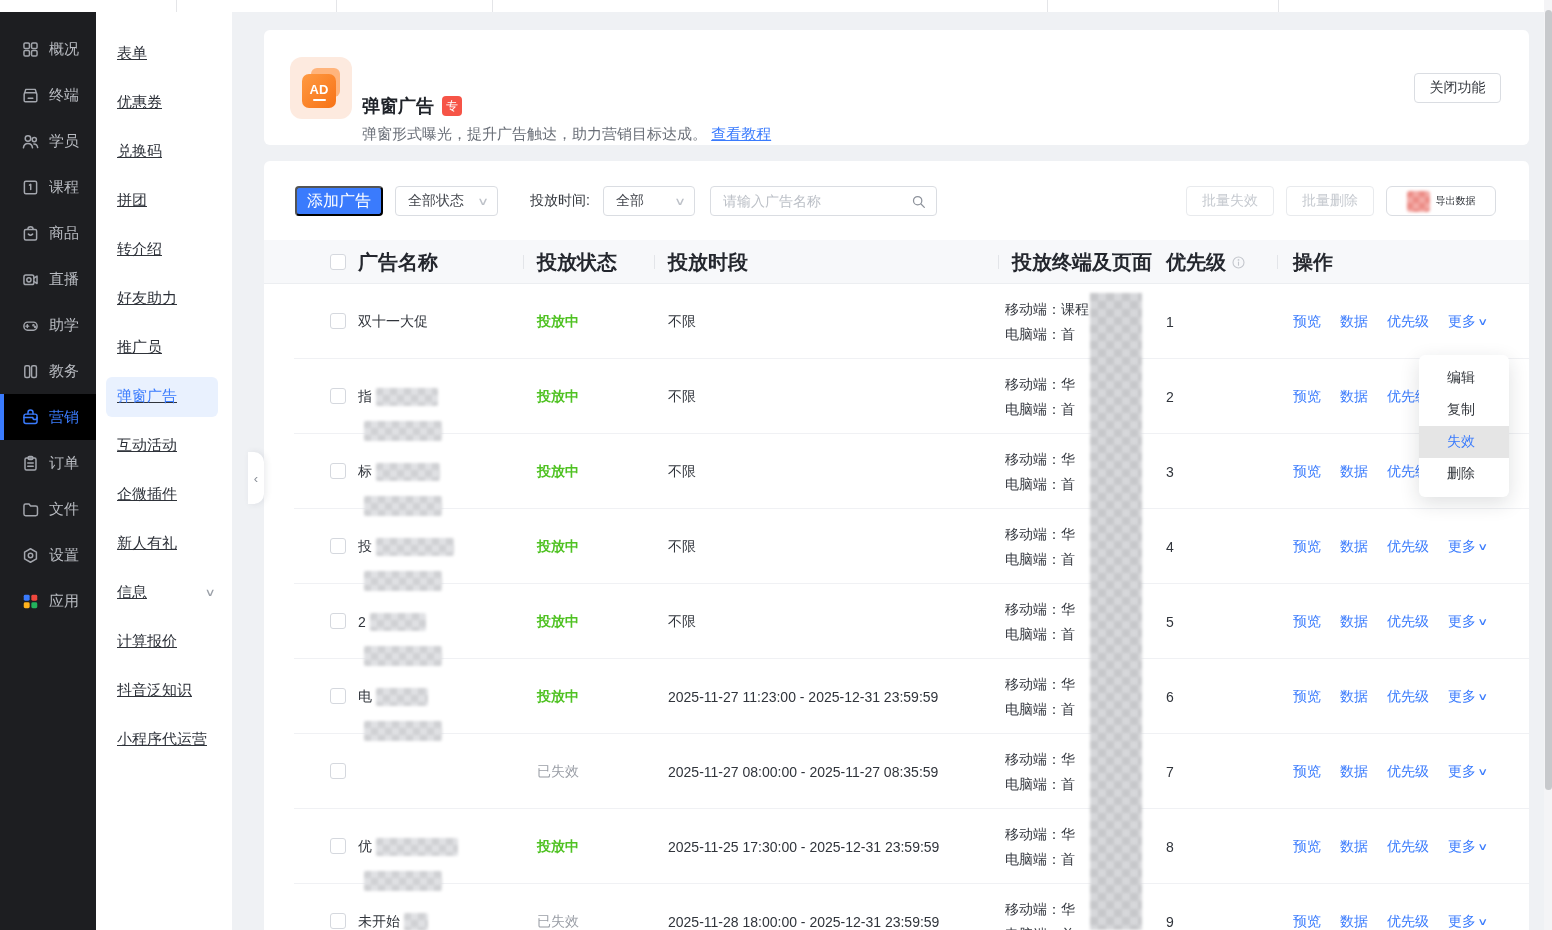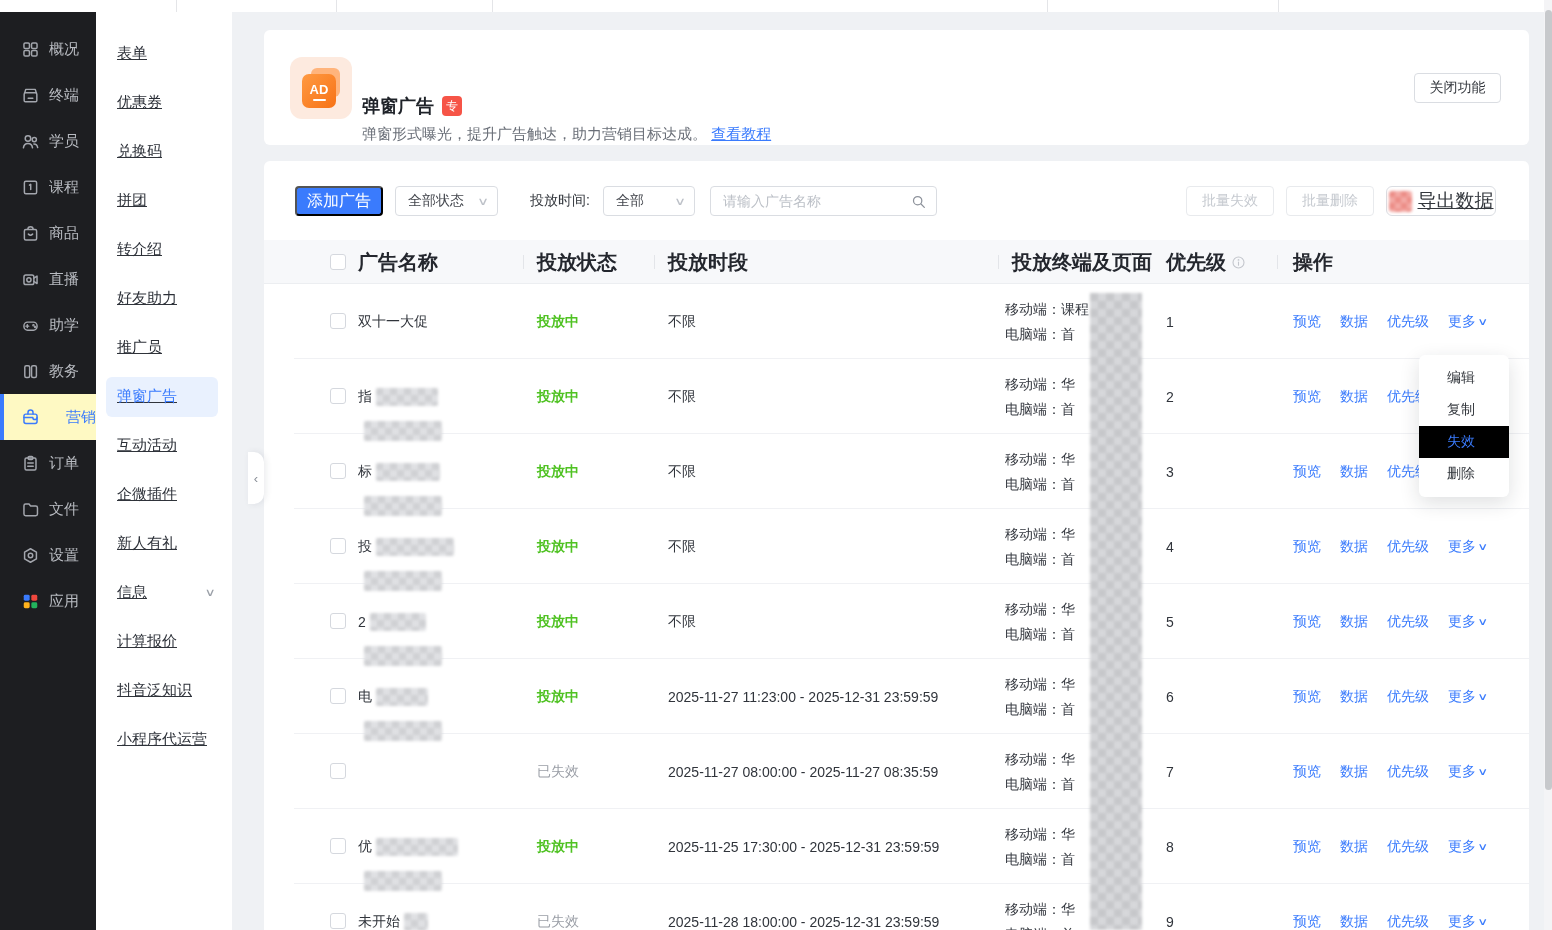--- a/index.html
+++ b/index.html
@@ -8,21 +8,21 @@
 
   
   #top-strip { position:absolute; left:0; top:0; width:1552px; height:12px; background:#fff; z-index:5; }
   .top-div { position:absolute; top:0; width:1px; height:12px; background:#e4e5e8; }
 
   
   #primary-sidebar { position:absolute; left:0; top:12px; width:96px; height:918px; background:#1d1e21; padding-top:14px; z-index:6; }
   .pitem { position:relative; height:46px; display:flex; align-items:center; padding-left:21px; gap:9px;
     color:#b9bcc2; font-size:15px; cursor:pointer; }
   .pitem svg { width:19px; height:19px; stroke:#a3a6ad; fill:none; stroke-width:1.4; stroke-linecap:round; stroke-linejoin:round; flex:none; }
-  .pitem.active { background:#fef9c3; color:#3a7bfd;justify-content:space-between; }
+  .pitem.active { background:#000000; color:#3a7bfd; }
   .pitem.active svg { stroke:#3a7bfd; }
   .pitem.active::before { content:""; position:absolute; left:0; top:0; width:4px; height:100%; background:#3a7bfd; }
   .pitem .apps-svg { stroke:none; }
 
   
   #secondary-sidebar { position:absolute; left:96px; top:12px; width:136px; height:918px; background:#ffffff; padding-top:17px; z-index:4;text-decoration:underline; }
   .sitem { position:relative; height:49px; display:flex; align-items:center; padding-left:21px; padding-right:14px;
     color:#2c3038; font-size:15px; cursor:pointer; }
   .sitem .pill { position:absolute; left:10px; right:14px; top:4.5px; bottom:4.5px; border-radius:6px; background:transparent; z-index:0; }
   .sitem.active { color:#3a7bfd; }
@@ -70,21 +70,21 @@
   #time-label { left:266px; color:#33373d; font-size:14px; }
   #time-filter { left:339px; width:92px; }
   #search-box { left:446px; width:227px; border:1px solid #dadde2; border-radius:4px; background:#fff; padding:0 10px 0 12px; }
   #search-box input { border:none; outline:none; flex:1; font-size:14px; color:#33373d; font-family:inherit; background:transparent; }
   #search-box input::placeholder { color:#bcc0c7; }
   #search-box svg { width:15px; height:15px; stroke:#8d929b; fill:none; stroke-width:1.5; stroke-linecap:round; }
   .ghost-btn { border:1px solid #e8eaed; border-radius:4px; background:#fff; color:#c6cad0; justify-content:center; font-size:14px; }
   #batch-invalidate { left:922px; width:88px; }
   #batch-delete { left:1022px; width:88px; }
   #export-btn { left:1122px; width:110px; border:1px solid #dadde2; border-radius:6px; background:#fff; color:#33373d;
-    font-size:19px; justify-content:center; gap:6px; cursor:pointer;text-decoration:underline; }
+    font-size:10px; justify-content:center; gap:6px; cursor:pointer; }
   .pink-blur { width:23px; height:21px; border-radius:3px;
     background:repeating-conic-gradient(#f3aaa5 0% 25%, #ec8d87 0% 50%) 0 0/12px 12px; filter:blur(1.5px); }
 
   
   #thead { position:absolute; left:0; top:79px; width:100%; height:44px; background:#f7f8fa; border-bottom:1px solid #eceef1; }
   #thead .hcell { position:absolute; top:0; height:44px; display:flex; align-items:center; font-weight:700; color:#24272e; font-size:20px; gap:5px; }
   .hsep { position:absolute; top:15px; width:1px; height:14px; background:#e3e5e9; }
   .cb { width:16px; height:16px; border:1px solid #d5d8de; border-radius:3px; background:#fff; display:inline-block; cursor:pointer; }
   .info-icon svg { width:15px; height:15px; stroke:#c3c6cc; fill:none; stroke-width:1.3; stroke-linecap:round; display:block; }
 
@@ -110,21 +110,21 @@
     background:repeating-conic-gradient(#e0e1e4 0% 25%, #cfd0d3 0% 50%) 0 0/14px 14px; filter:blur(1.6px); }
   .blur.inline { margin-left:4px; }
   .blur.wrap { position:absolute; left:6px; top:62px; height:20px; z-index:2; }
   #term-blur-strip { position:absolute; left:826px; top:132px; width:52px; height:637px; z-index:1;
     background:repeating-conic-gradient(#d7d8db 0% 25%, #c6c7ca 0% 50%) 0 0/16px 16px; filter:blur(1.8px); }
 
   
   #more-dropdown { position:absolute; left:1419px; top:355px; width:90px; background:#fff; border-radius:6px;
     box-shadow:0 6px 20px rgba(31,35,41,.14); padding:7px 0; z-index:60; }
   .ditem { height:32px; display:flex; align-items:center; padding-left:28px; font-size:14px; color:#33373d; cursor:pointer; }
-  .ditem.active { background:#000000; color:#3a7bfd; }
+  .ditem.active { background:#e5e5e5; color:#3a7bfd; }
 </style>
 </head>
 <body>
 
 <div id="top-strip">
   <div class="top-div" style="left:176px"></div>
   <div class="top-div" style="left:336px"></div>
   <div class="top-div" style="left:492px"></div>
   <div class="top-div" style="left:1047px"></div>
   <div class="top-div" style="left:1278px"></div>

